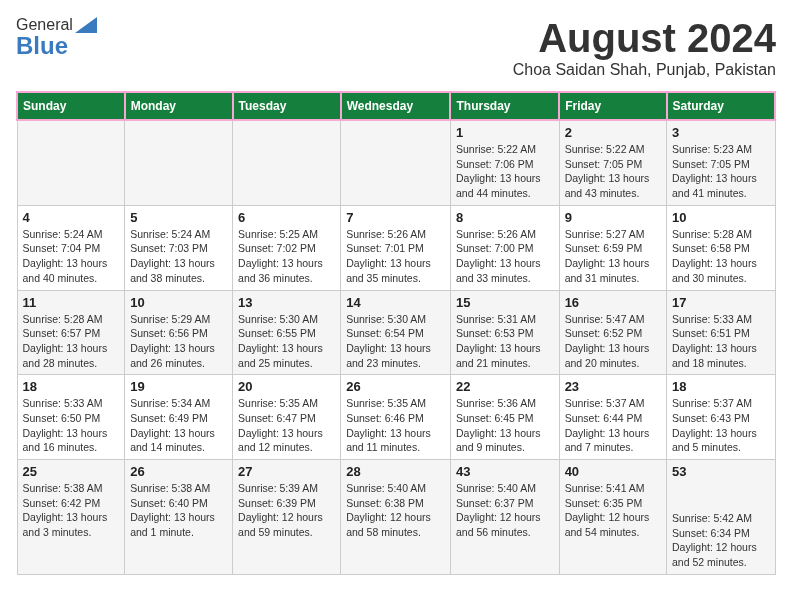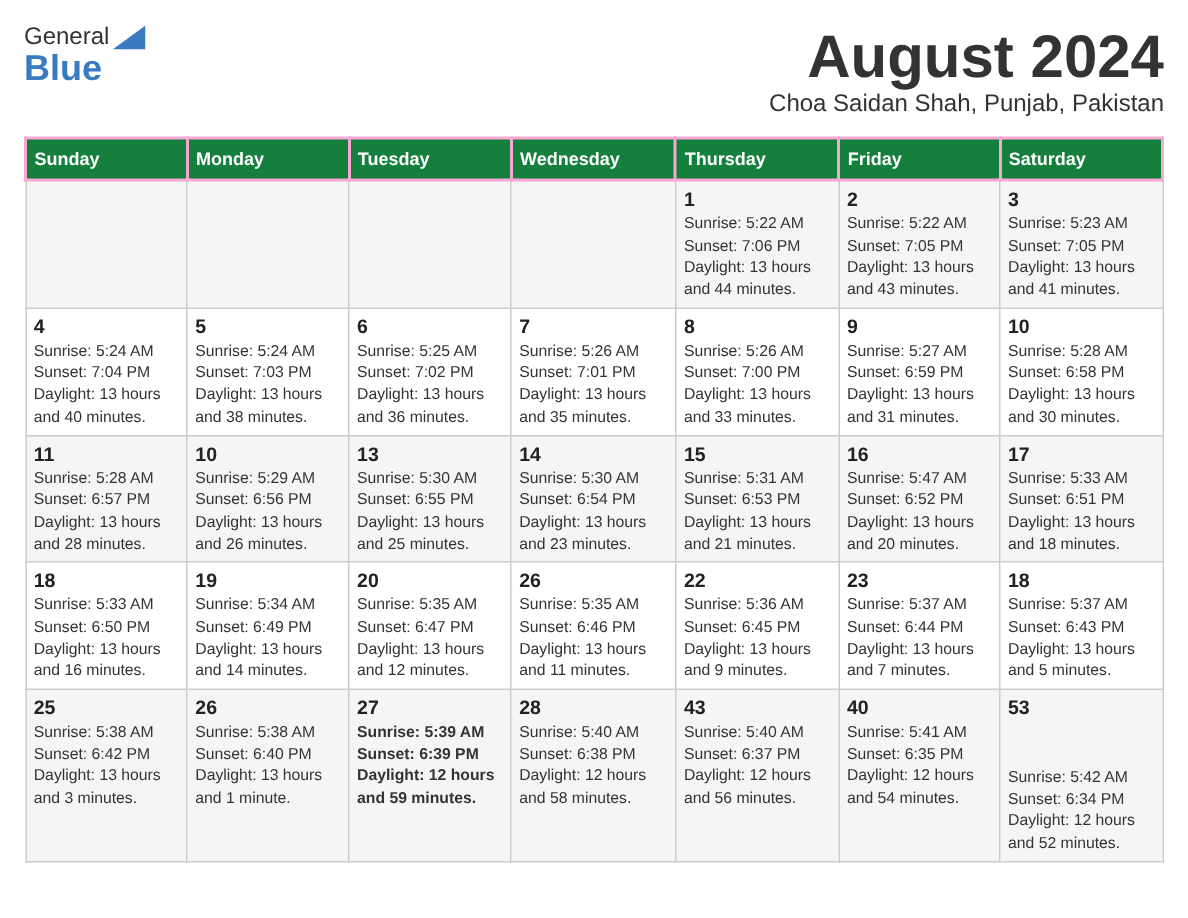--- a/index.html
+++ b/index.html
@@ -300,21 +300,21 @@
         </td>
         <td>
           <div class="day-num">26</div>
           <div class="day-info" style="white-space: pre-line;">Sunrise: 5:38 AM
 Sunset: 6:40 PM
 Daylight: 13 hours
 and 1 minute.</div>
         </td>
         <td>
           <div class="day-num">27</div>
-          <div class="day-info" style="white-space: pre-line; font-weight: bold;">Sunrise: 5:39 AM
+          <div class="day-info" style="white-space: pre-line;">Sunrise: 5:39 AM
 Sunset: 6:39 PM
 Daylight: 12 hours
 and 59 minutes.</div>
         </td>
         <td>
           <div class="day-num">28</div>
           <div class="day-info" style="white-space: pre-line;">Sunrise: 5:40 AM
 Sunset: 6:38 PM
 Daylight: 12 hours
 and 58 minutes.</div>

